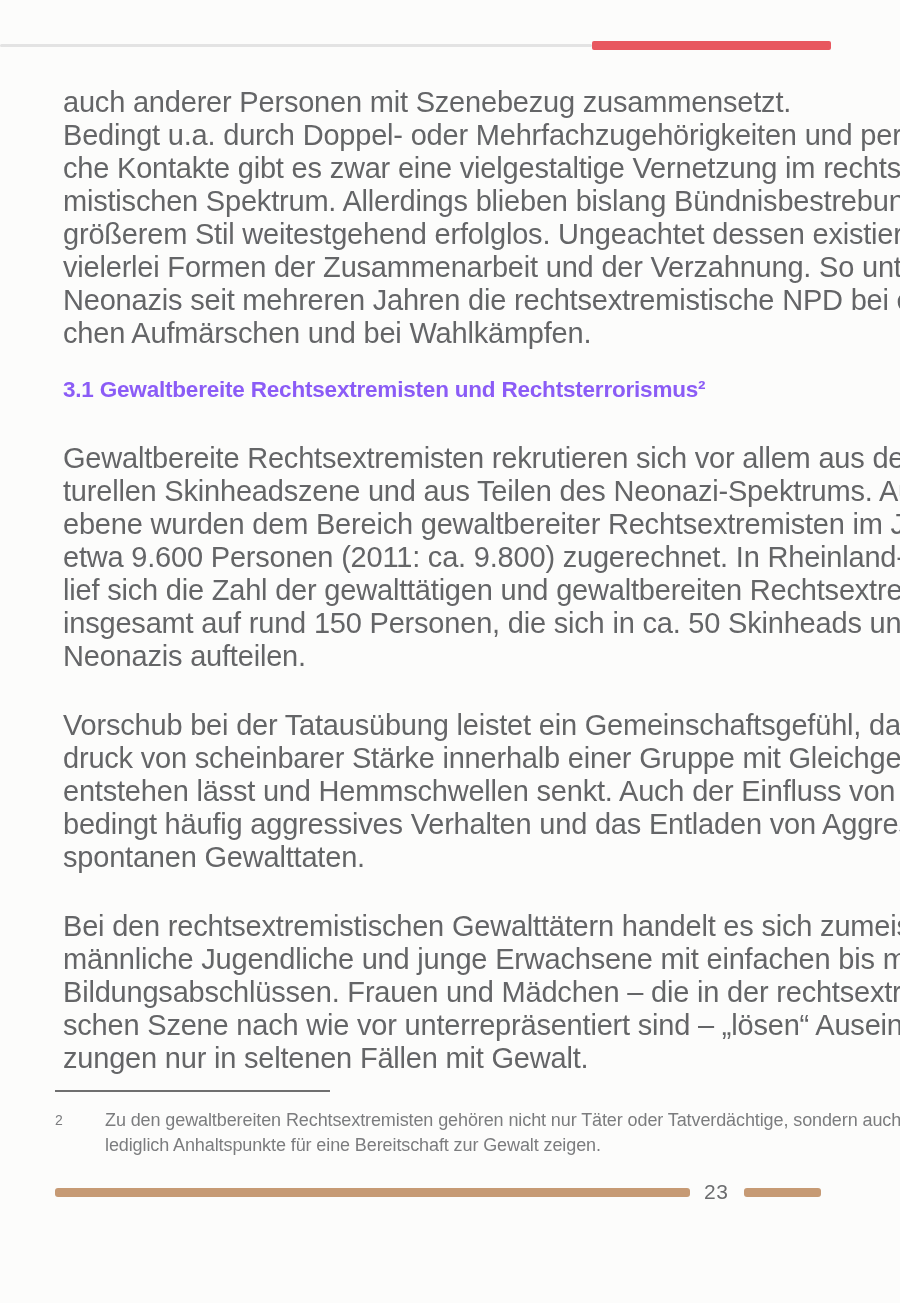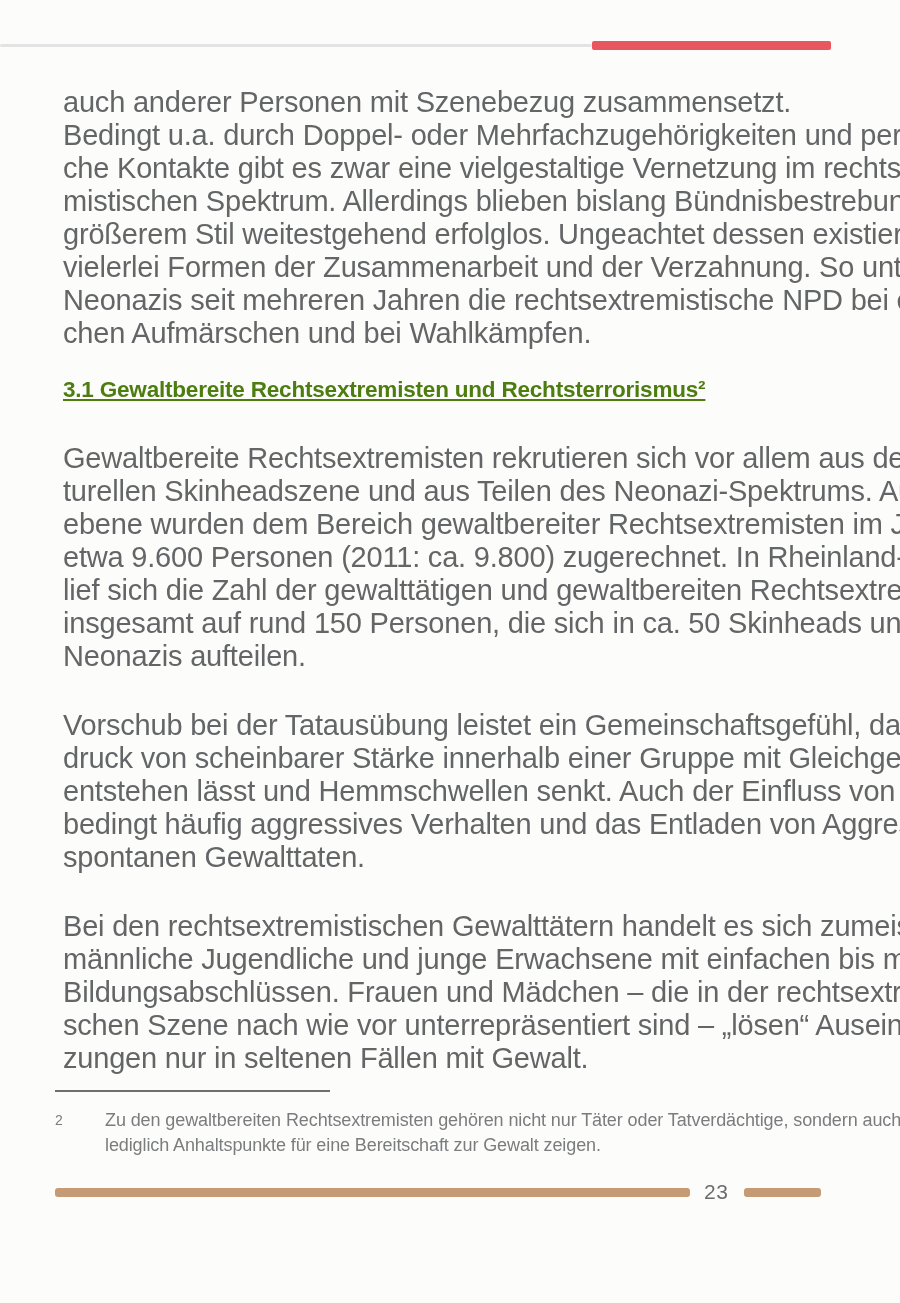--- a/index.html
+++ b/index.html
@@ -50,23 +50,22 @@
   }
   .para-gap {
     margin-top: 36px;
   }
   .section-heading {
     margin: 26px 0 0 0;
     font-size: 22.5px;
     line-height: 28px;
     letter-spacing: -0.2px;
     font-weight: 700;
-    color: #4d7c0f;
+    color: #8b5cf6;
     white-space: pre;
-    text-decoration: underline;
   }
   .heading-gap {
     margin-top: 38px;
   }
   
   .footnote-rule {
     position: absolute;
     left: 55px;
     top: 1090px;
     width: 275px;

